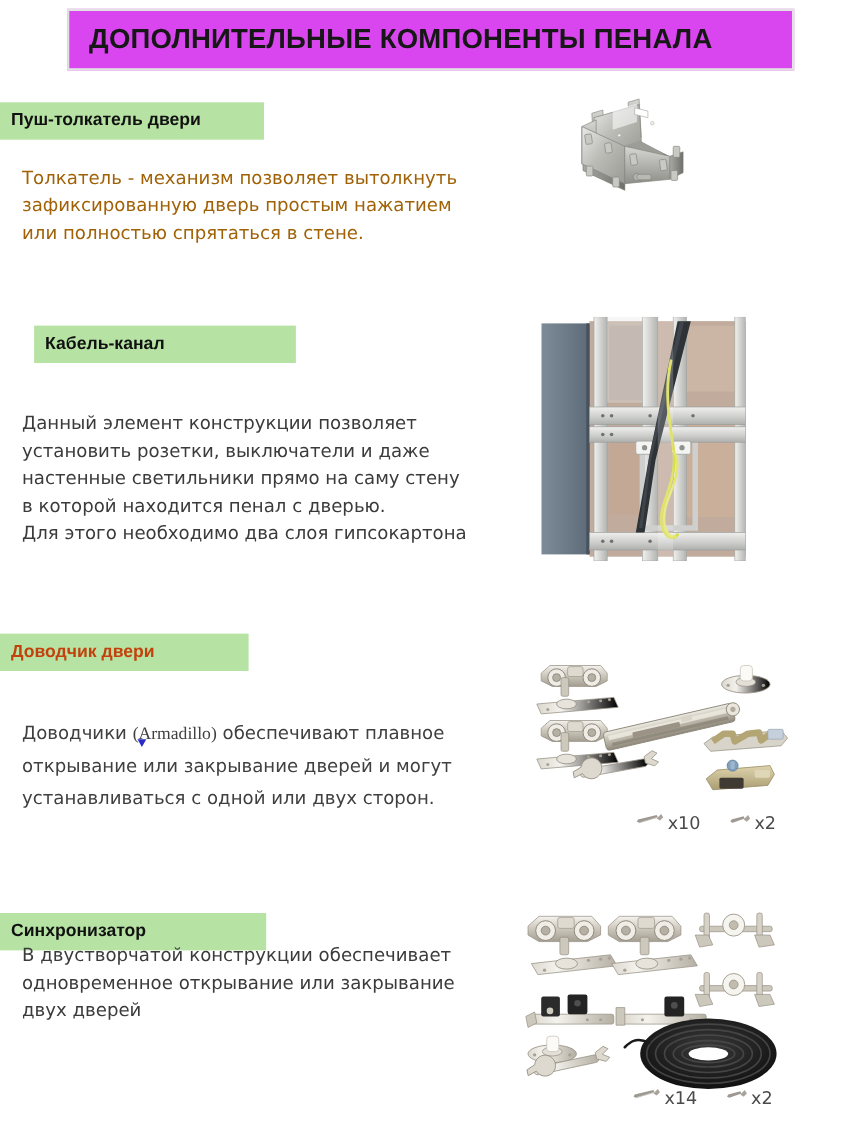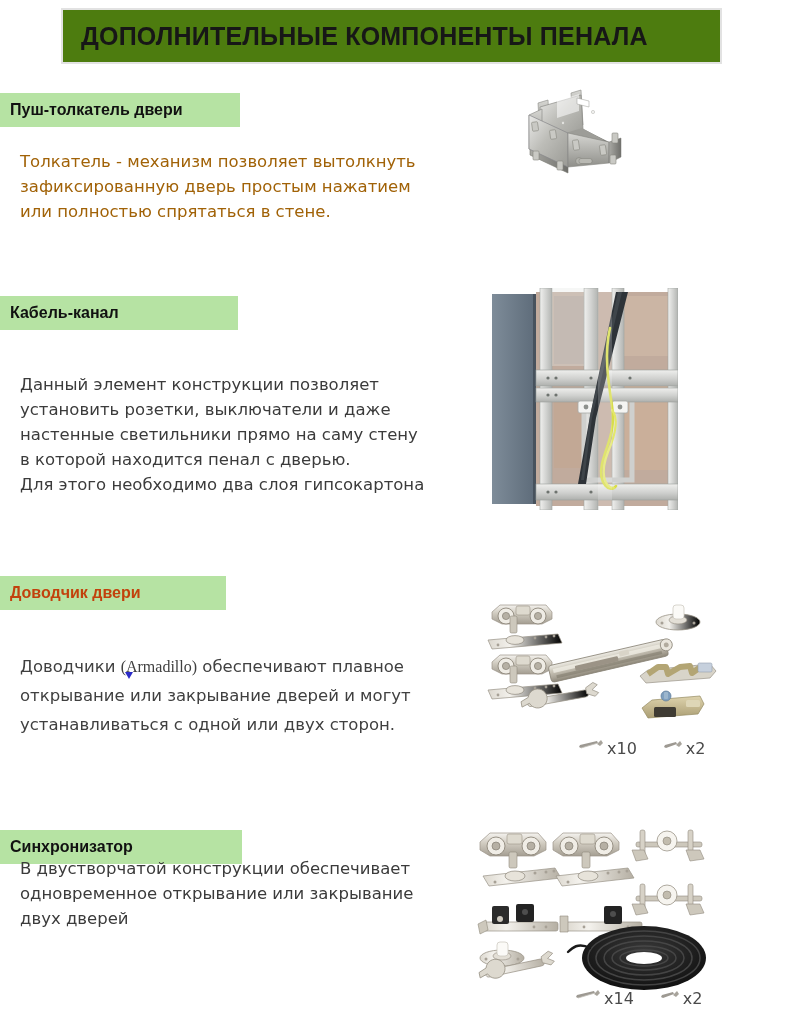--- a/index.html
+++ b/index.html
@@ -65,21 +65,21 @@
   }
   .kit-caption .item{display:flex;gap:3px;}
   .kit-caption .cnt{font-size:16px;color:#4a4a4a;}
   .screwglyph{display:inline-block;width:26px;height:12px;}
 </style>
 </head>
 <body>
 
 <div class="page">
 
-  <div class="header-banner" style="background: #4d7c0f; border-color: rgb(226, 226, 226);">
+  <div class="header-banner" style="background: #d946ef; border-color: rgb(226, 226, 226);">
     <div class="header-title">ДОПОЛНИТЕЛЬНЫЕ КОМПОНЕНТЫ ПЕНАЛА</div>
   </div>
 
   <div class="sec-head" style="top: 93px; width: 240px; background: rgb(182, 227, 163);">
     <span style="color: rgb(17, 17, 17);">Пуш-толкатель двери</span>
   </div>
 
   <div class="sec-body" style="top: 149px; width: 430px; color: #a16207;">Толкатель - механизм позволяет вытолкнуть
 зафиксированную дверь простым нажатием
 или полностью спрятаться в стене.</div>
@@ -133,21 +133,21 @@
 
       <circle cx="74" cy="76" r="3.4" fill="#b4b4ae" stroke="#7f7f79" stroke-width=".6"></circle>
       <rect x="74" y="73.5" width="13" height="5" rx="2" fill="#b9b9b3" stroke="#7f7f79" stroke-width=".5"></rect>
 
       <polygon points="72,13 84,16 84,22 72,19" fill="#ffffff" stroke="#9a9a94" stroke-width=".5"></polygon>
       <circle cx="88" cy="27" r="1.6" fill="#f2f2f0" stroke="#9a9a94" stroke-width=".4"></circle>
       <circle cx="58" cy="38" r="1.4" fill="#f2f2f0" stroke="#9a9a94" stroke-width=".4"></circle>
     </svg>
   </div>
 
-  <div class="sec-head" style="top: 296px; width: 238px; background: rgb(182, 227, 163);">
+  <div class="sec-head" style="top: 296px; width: 238px; background: rgb(182, 227, 163); margin-left: 31px;">
     <span style="color: rgb(17, 17, 17);">Кабель-канал</span>
   </div>
 
   <div class="sec-body" style="top: 372px; width: 440px; color: rgb(59, 59, 59);">Данный элемент конструкции позволяет
 установить розетки, выключатели и даже
 настенные светильники прямо на саму стену
 в которой находится пенал с дверью.
 Для этого необходимо два слоя гипсокартона</div>
 
   <div class="photo" style="left:492px;top:288px;width:186px;height:222px;">

